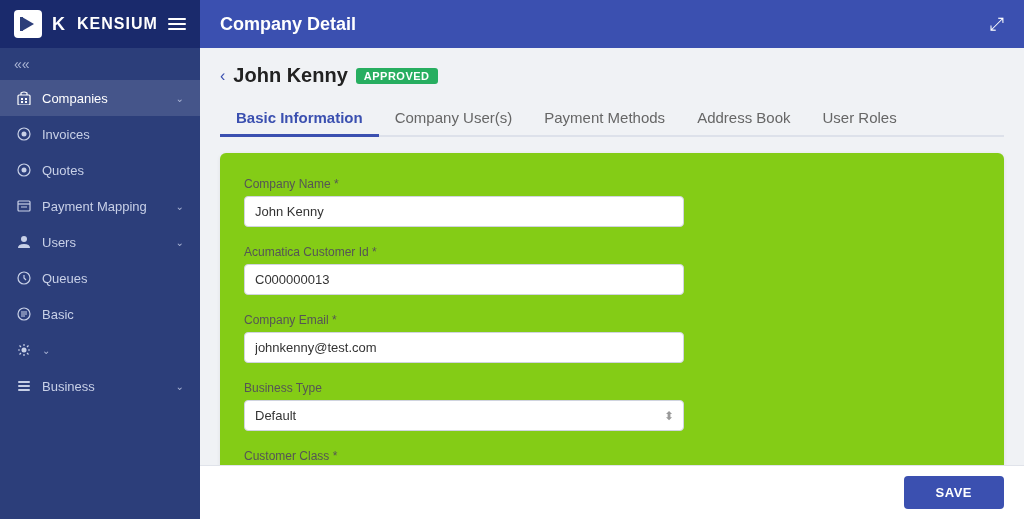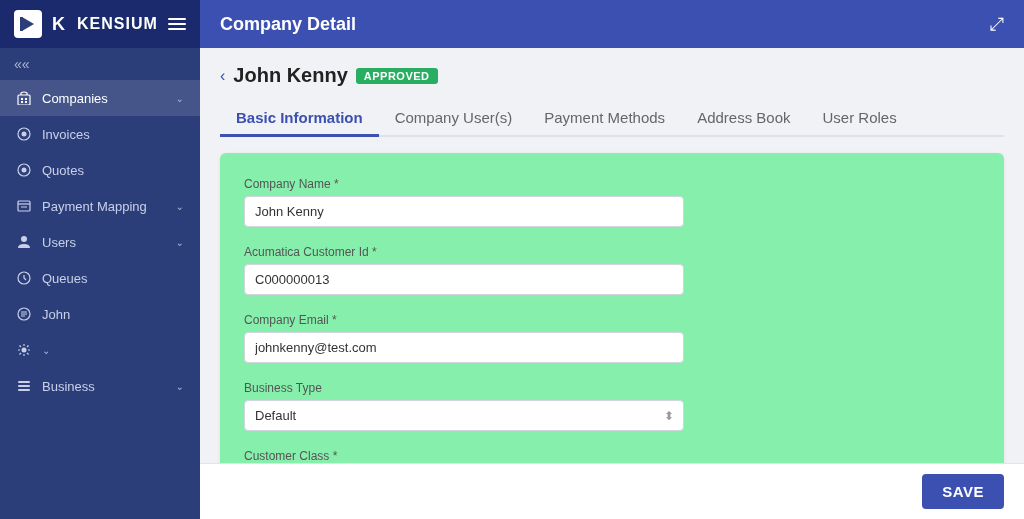--- a/index.html
+++ b/index.html
@@ -145,21 +145,21 @@
       text-align: center;
     }
     .tab.active {
       color: #3b50b0;
       border-bottom: 3px solid #3b50b0;
       font-weight: 600;
     }
 
     
     .form-card {
-      background: #86efac;
+      background: #84cc16;
       border-radius: 6px;
       padding: 24px;
       box-shadow: 0 1px 4px rgba(0,0,0,0.07);
     }
 
     .form-group {
       margin-bottom: 18px;
     }
     .form-label {
       font-size: 12px;
@@ -214,23 +214,23 @@
       display: flex;
       justify-content: flex-end;
       padding: 10px 20px;
       background: #fff;
       border-top: 1px solid #e0e3ea;
     }
     .save-btn {
       background: #3b50b0;
       color: #fff;
       border: none;
-      padding: 9px 20px;
+      padding: 9px 32px;
       border-radius: 4px;
-      font-size: 15px;
+      font-size: 13px;
       font-weight: 700;
       letter-spacing: 0.5px;
       cursor: pointer;
     }
 
     
     .sidebar-nav::-webkit-scrollbar { width: 4px; }
     .sidebar-nav::-webkit-scrollbar-thumb { background: rgba(255,255,255,0.2); }
     .content::-webkit-scrollbar { width: 4px; }
     .content::-webkit-scrollbar-thumb { background: #ccc; }
@@ -333,21 +333,21 @@
 
     <div class="nav-item">
       <span class="nav-icon">
         <svg width="14" height="14" viewBox="0 0 14 14" fill="currentColor">
           <circle cx="7" cy="7" r="6" fill="none" stroke="currentColor" stroke-width="1.2"></circle>
           <line x1="4" y1="5" x2="10" y2="5" stroke="currentColor" stroke-width="1"></line>
           <line x1="4" y1="7" x2="10" y2="7" stroke="currentColor" stroke-width="1"></line>
           <line x1="4" y1="9" x2="8" y2="9" stroke="currentColor" stroke-width="1"></line>
         </svg>
       </span>
-      <span class="nav-label">John</span>
+      <span class="nav-label">Basic</span>
     </div>
 
     <div class="nav-item">
       <span class="nav-icon">
         <svg width="14" height="14" viewBox="0 0 14 14" fill="currentColor">
           <circle cx="7" cy="7" r="2.5"></circle>
           <path d="M7 1 L7 3 M7 11 L7 13 M1 7 L3 7 M11 7 L13 7 M2.5 2.5 L4 4 M10 10 L11.5 11.5 M11.5 2.5 L10 4 M4 10 L2.5 11.5" stroke="currentColor" stroke-width="1.2" fill="none"></path>
         </svg>
       </span>
       <span class="chevron">⌄</span>

